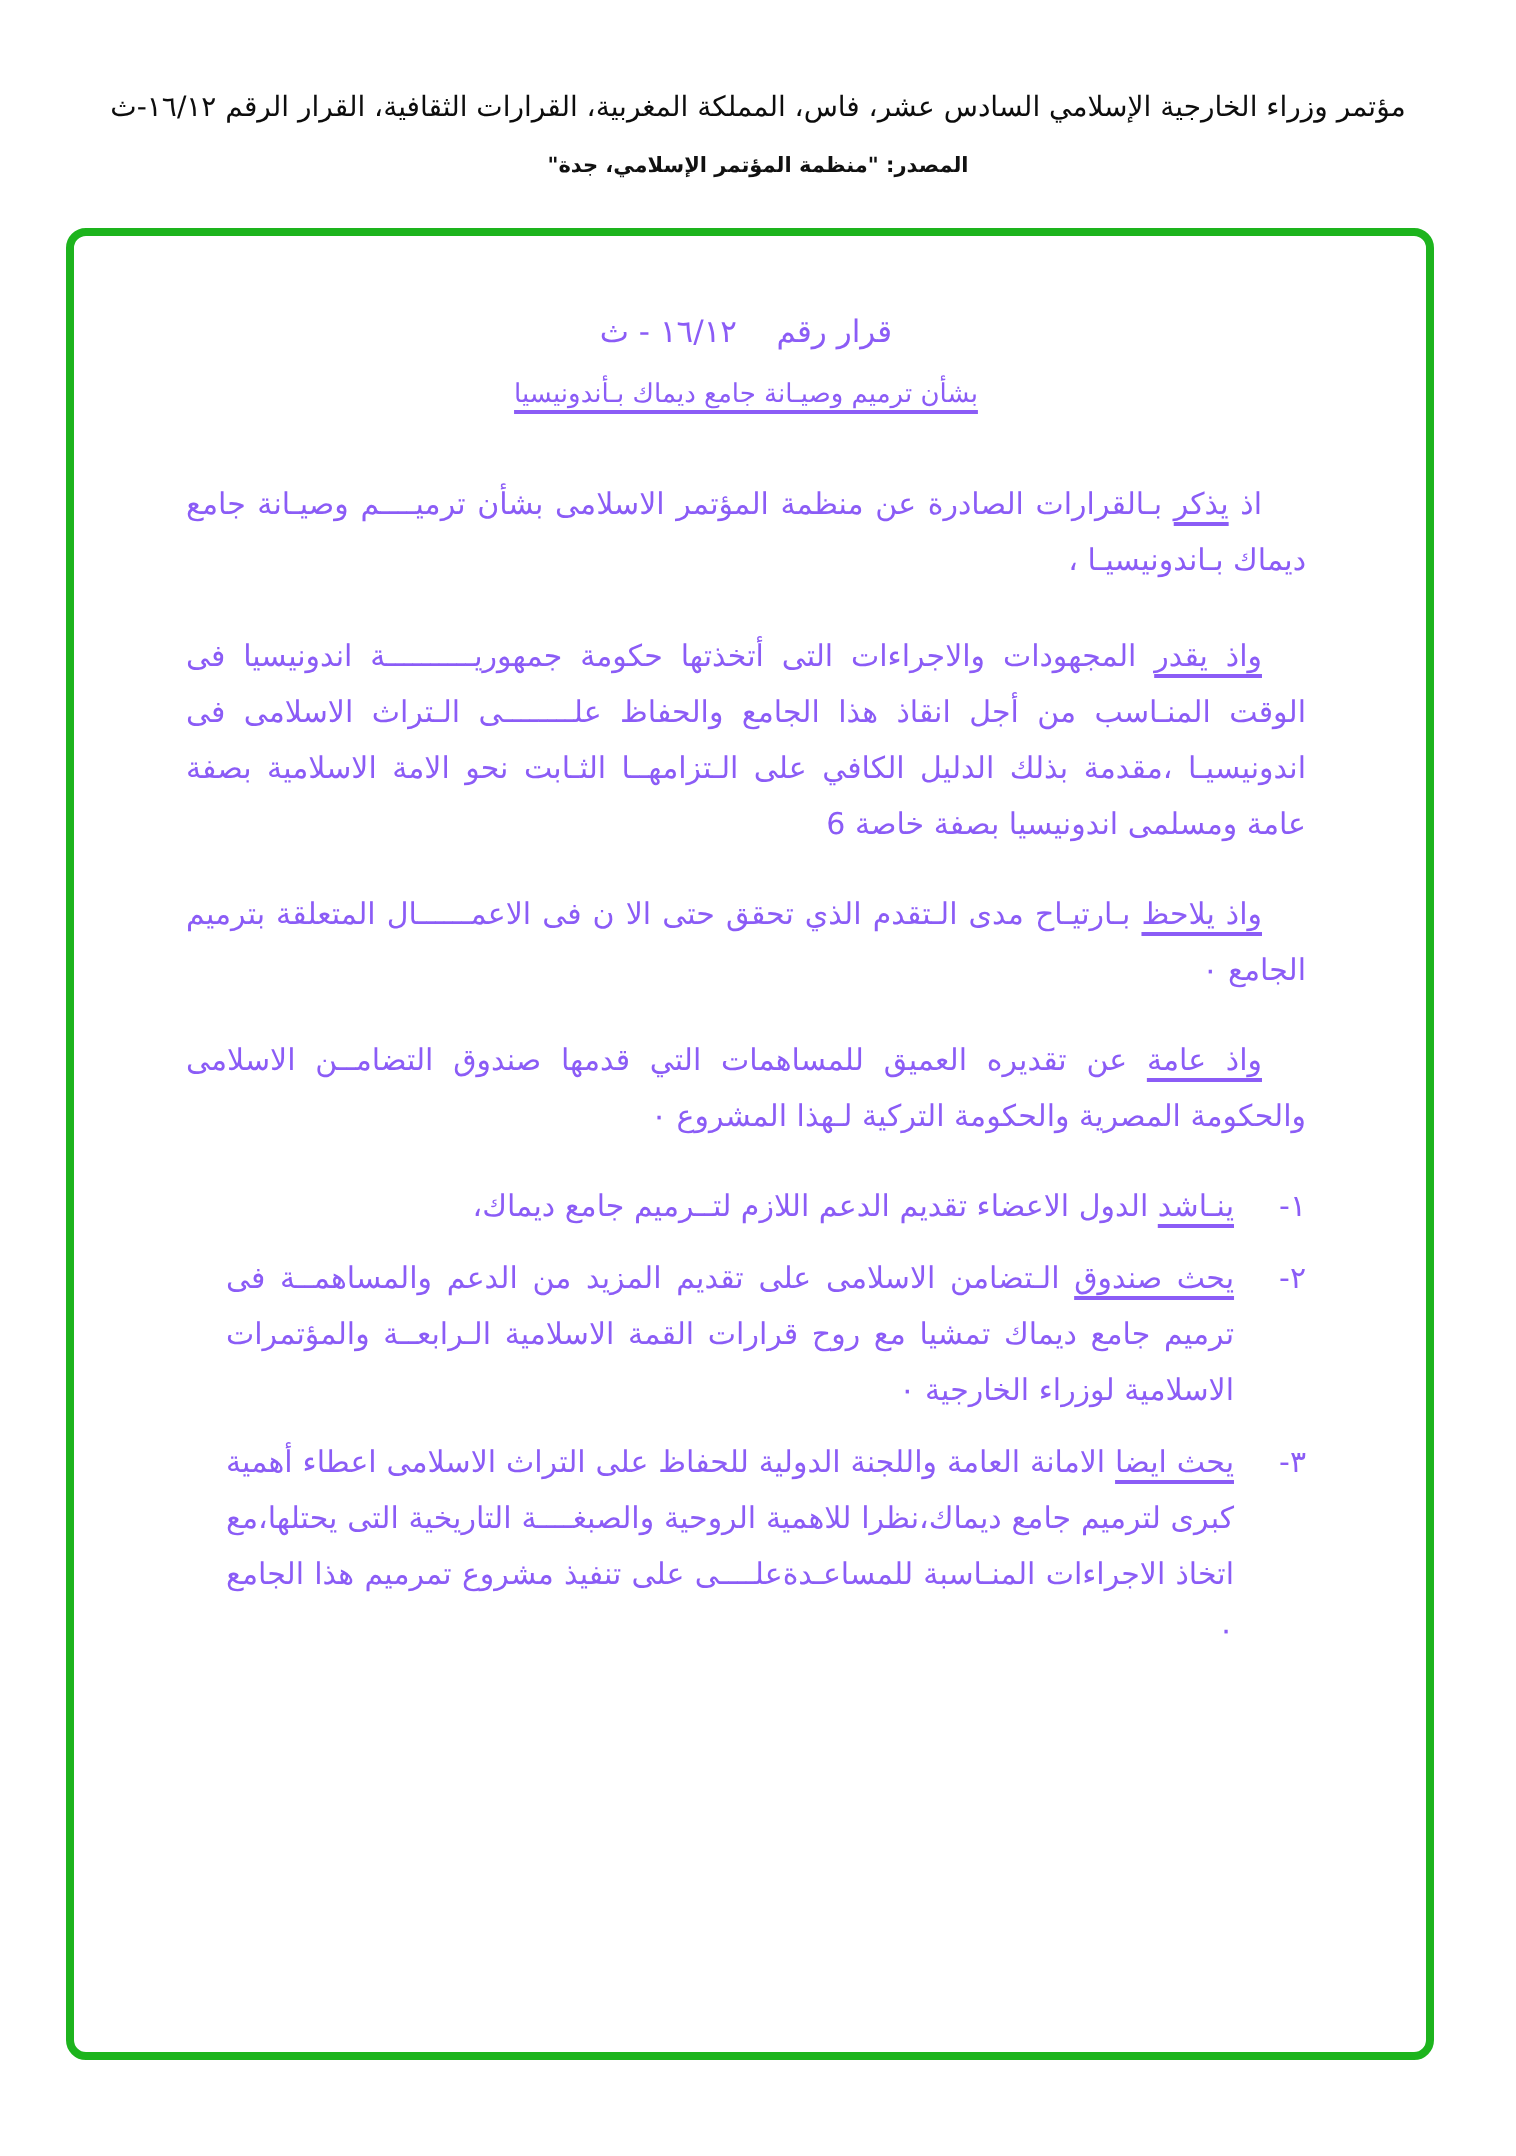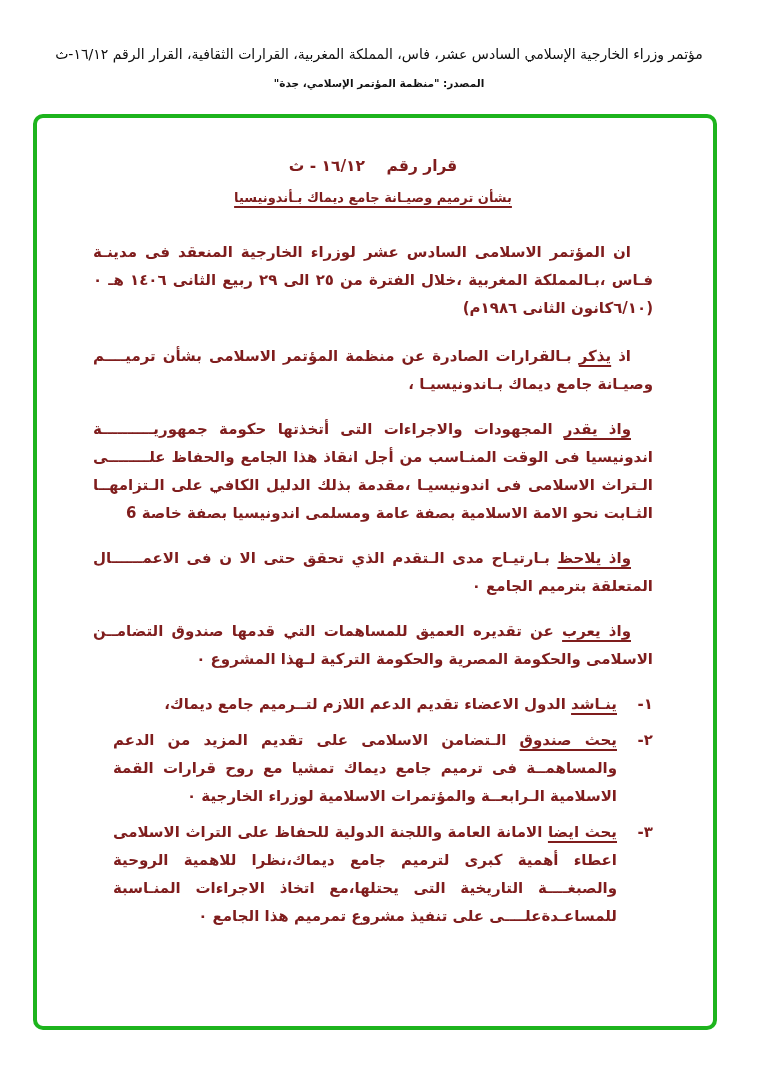--- a/index.html
+++ b/index.html
@@ -40,23 +40,23 @@
     border:4px solid #1db41d;
     border-radius:10px;
     box-sizing:border-box;
     overflow:hidden;
   }
   .content{
     position:absolute;
     top:34px;right:60px;left:56px;bottom:10px;
     direction:rtl;
     font-size:15px;
-    font-weight:bold;
+    font-weight:normal;
     line-height:28px;
-    color:#7f1d1d;
+    color:#8b5cf6;
   }
   .title-block{ text-align:center; margin-bottom:26px; }
   .title-line1{
     font-size:15.5px;
     white-space:pre;
     letter-spacing:.5px;
   }
   .title-line2{
     font-size:13px;
     text-decoration:underline;
@@ -103,33 +103,30 @@
   <div class="frame">
     <div class="content">
 
       <div class="title-block">
         <div class="title-line1">قرار رقم    ١٦/١٢ - ث</div>
         <div class="title-line2">بشأن ترميم وصيـانة   جامع ديماك بـأندونيسيا</div>
       </div>
 
       <div>
         <p class="para">
-          <span></span><span class="u"></span><span>ان المؤتمر الاسلامى السادس عشر لوزراء الخارجية المنعقد فى مدينـة فـاس ،بـالمملكة المغربية ،خلال الفترة من ٢٥ الى ٢٩ ربيع الثانى ١٤٠٦ هـ ٠ (٦/١٠كانون الثانى ١٩٨٦م)</span>
-        </p>
-        <p class="para">
           <span>اذ </span><span class="u">يذكر</span><span> بـالقرارات الصادرة عن منظمة المؤتمر الاسلامى بشأن ترميــــم وصيـانة جامع ديماك بـاندونيسيـا ،</span>
         </p>
         <p class="para">
           <span></span><span class="u">واذ يقدر</span><span> المجهودات والاجراءات التى أتخذتها حكومة جمهوريــــــــــة اندونيسيا فى الوقت المنـاسب من أجل انقاذ هذا الجامع والحفاظ علــــــــى الـتراث الاسلامى فى اندونيسيـا ،مقدمة بذلك الدليل الكافي على الـتزامهــا الثـابت نحو الامة الاسلامية بصفة عامة ومسلمى اندونيسيا بصفة خاصة 6</span>
         </p>
         <p class="para">
           <span></span><span class="u">واذ يلاحظ</span><span> بـارتيـاح مدى الـتقدم الذي تحقق حتى الا ن فى الاعمــــــال المتعلقة بترميم الجامع ٠</span>
         </p>
         <p class="para">
-          <span></span><span class="u">واذ يعرب</span><span> عن تقديره العميق للمساهمات التي قدمها صندوق التضامــن الاسلامى والحكومة المصرية  والحكومة التركية لـهذا المشروع ٠</span>
+          <span></span><span class="u">واذ عامة</span><span> عن تقديره العميق للمساهمات التي قدمها صندوق التضامــن الاسلامى والحكومة المصرية  والحكومة التركية لـهذا المشروع ٠</span>
         </p>
       </div>
 
       <div class="items">
         <div class="item">
           <span class="item-number">١-</span>
           <span class="item-text"><span class="u">ينـاشد</span><span> الدول الاعضاء تقديم الدعم اللازم لتــرميم جامع ديماك،</span></span>
         </div>
         <div class="item">
           <span class="item-number">٢-</span>

